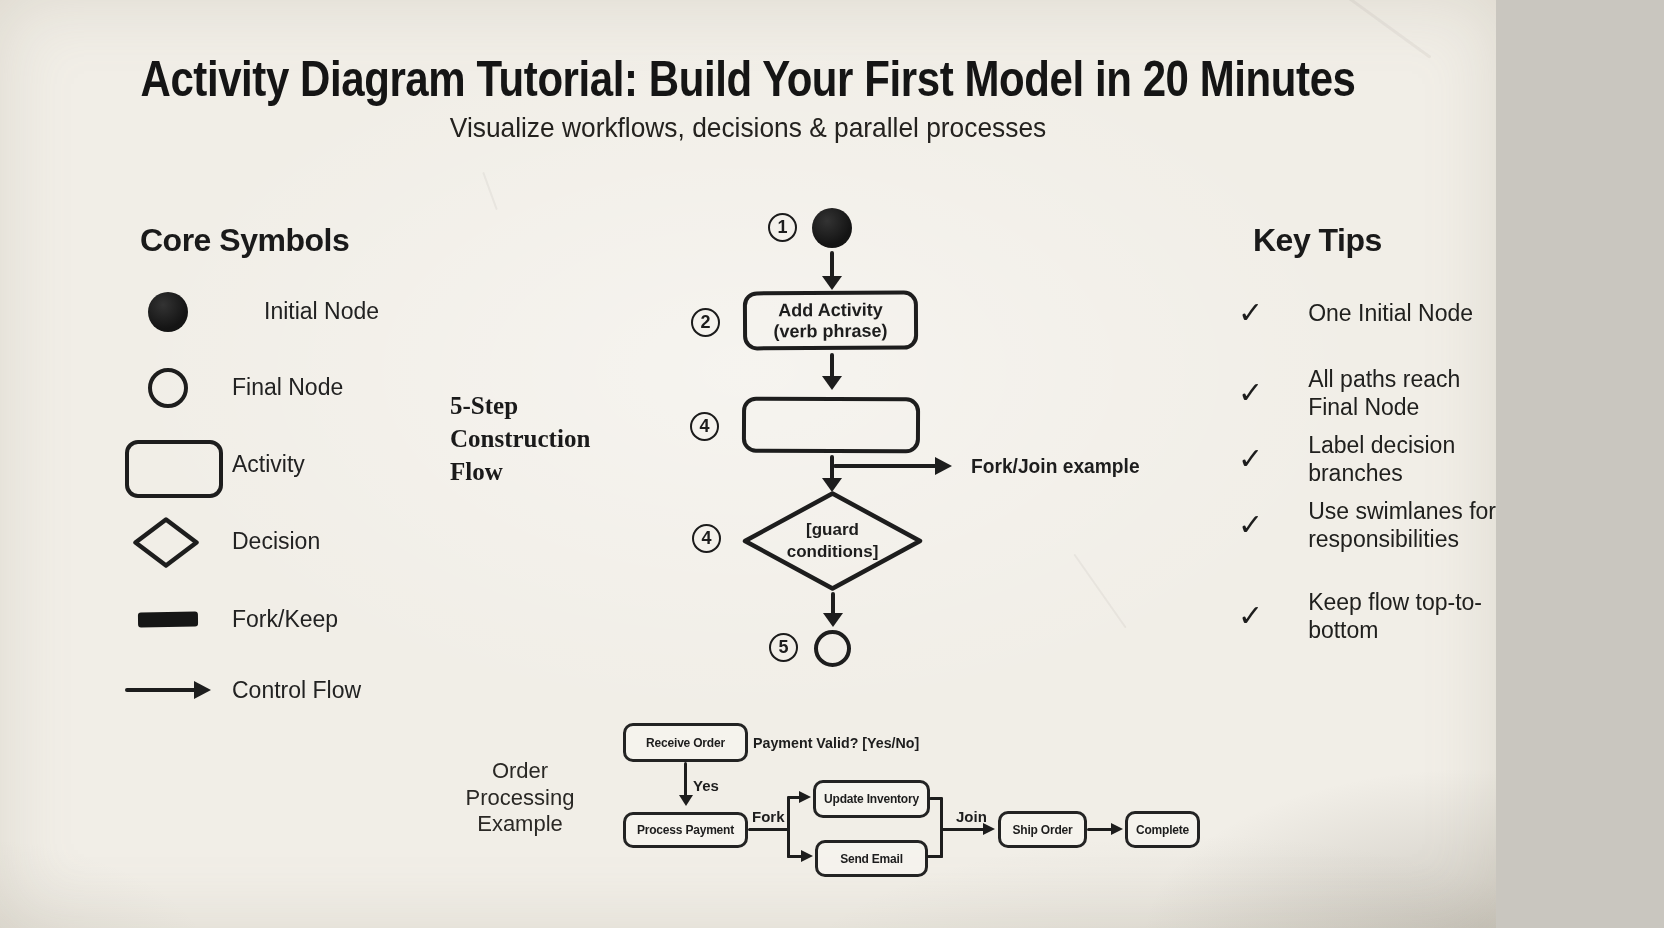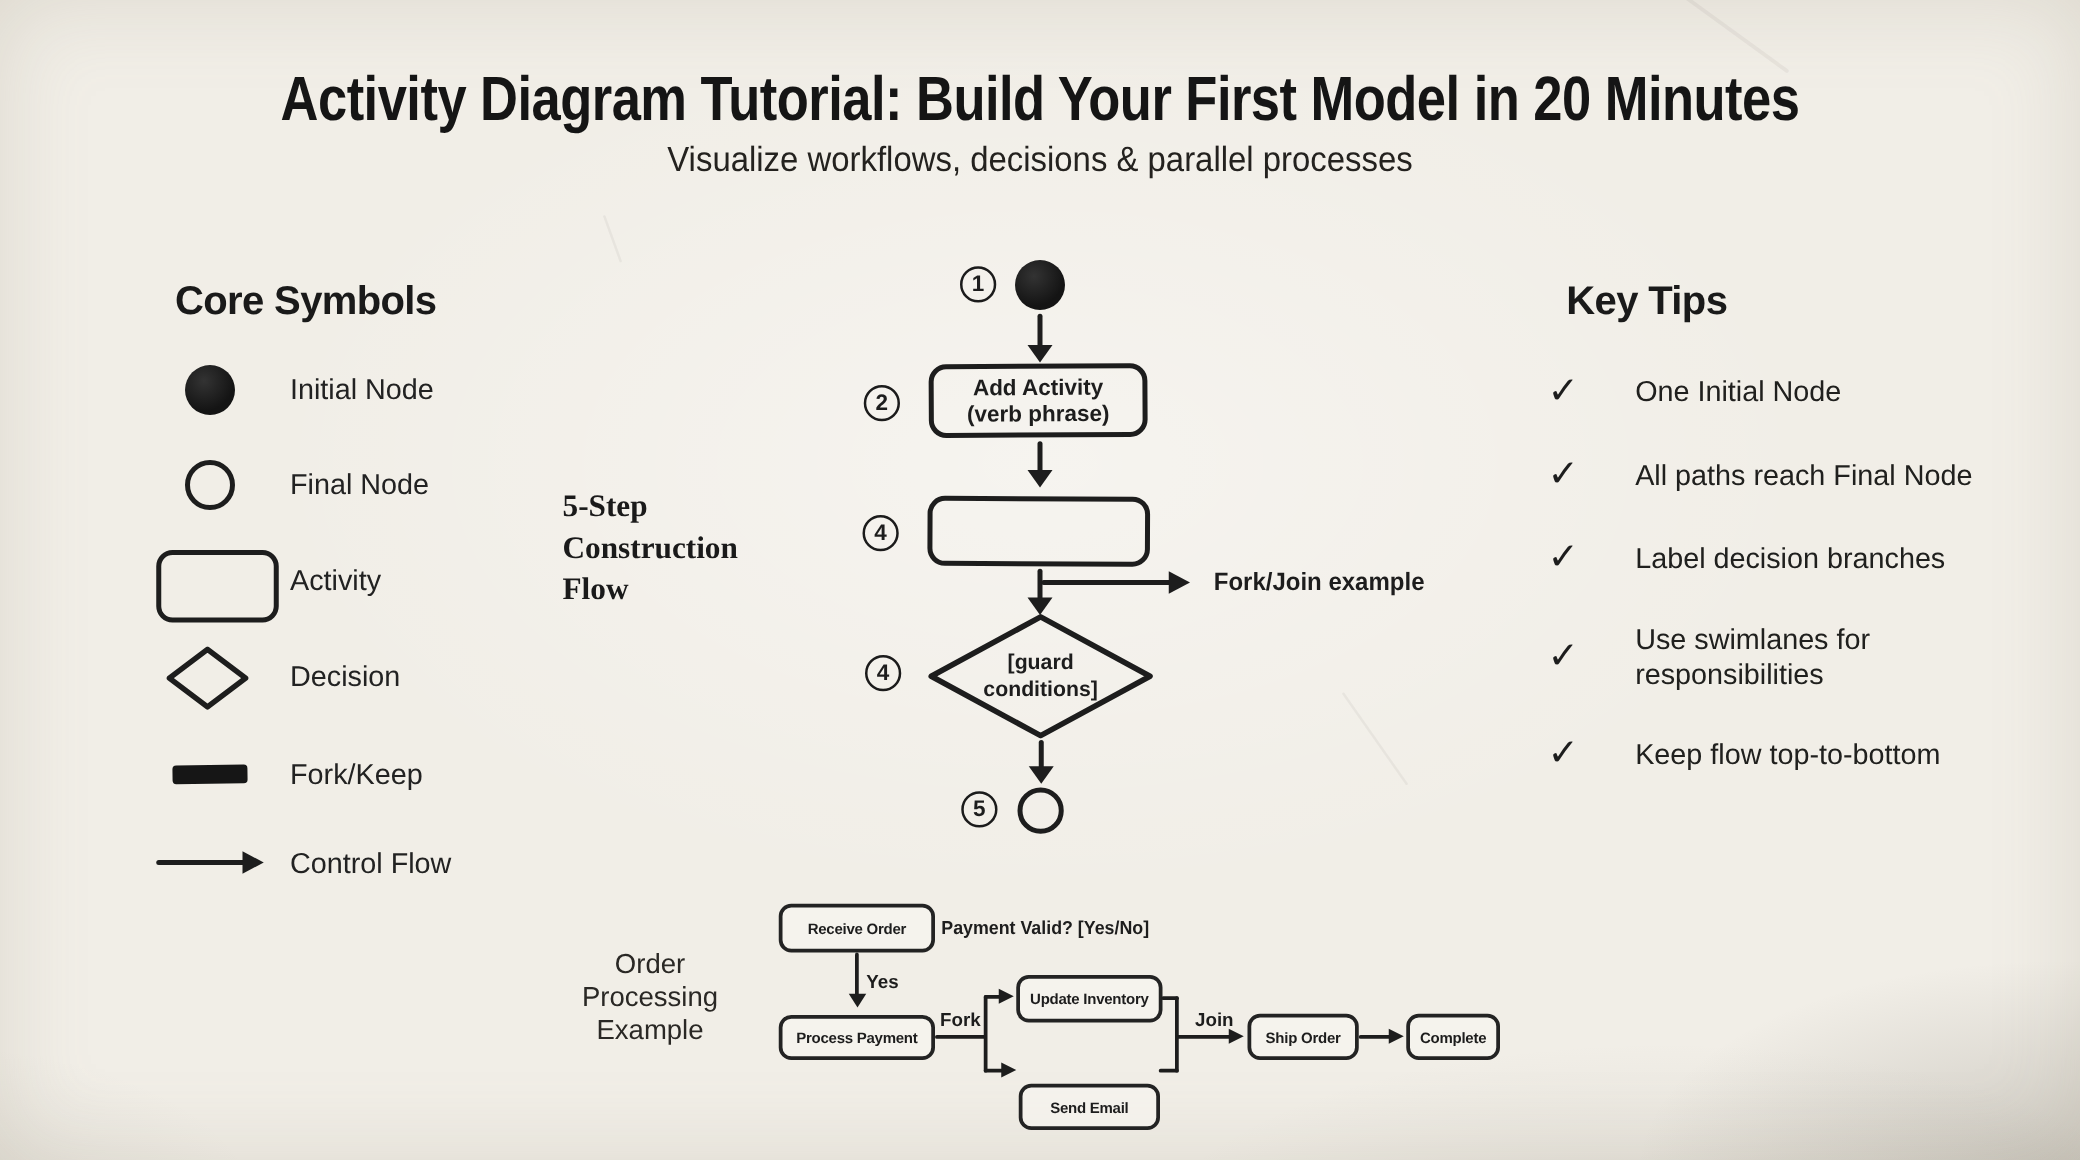--- a/index.html
+++ b/index.html
@@ -1,17 +1,17 @@
 <!DOCTYPE html>
 <html><head>
 <meta charset="utf-8">
 <style>
   html,body{margin:0;padding:0;background:#c9c6bf;}
   #canvas{
-    position:relative;width:1664px;height:928px;overflow:hidden;
+    position:relative;width:1496px;height:928px;overflow:hidden;
     font-family:"Liberation Sans","DejaVu Sans",sans-serif;
     color:#1d1d1d;
     background:
       radial-gradient(ellipse 520px 260px at 99% 101%, rgba(110,104,92,.28), transparent 65%),
       radial-gradient(ellipse 700px 280px at 80% 108%, rgba(120,114,102,.14), transparent 60%),
       radial-gradient(ellipse 420px 200px at -4% 104%, rgba(120,114,102,.12), transparent 65%),
       radial-gradient(ellipse 900px 500px at 50% 40%, rgba(255,255,255,.35), transparent 70%),
       #f1eee7;
     box-shadow: inset 0 0 70px rgba(150,140,120,.22);
   }
@@ -61,21 +61,21 @@
   <div class="scratch" style="left:1295px;top:12px;width:150px;height:3px;transform:rotate(36deg);"></div>
   <div class="scratch" style="left:470px;top:190px;width:40px;height:2px;transform:rotate(70deg);"></div>
   <div class="scratch" style="left:1055px;top:590px;width:90px;height:2px;transform:rotate(55deg);"></div>
 
   <div class="title">Activity Diagram Tutorial: Build Your First Model in 20 Minutes</div>
   <div class="subtitle">Visualize workflows, decisions &amp; parallel processes</div>
 
   <div class="h2" style="left:140px;top:222px;">Core Symbols</div>
 
   <div class="circle-filled" style="left:148px;top:292px;width:40px;height:40px;"></div>
-  <div class="leg-label" style="top:298px;">Initial Node</div>
+  <div class="leg-label" style="top:298px;margin-left:32px;">Initial Node</div>
 
   <div class="circle-open" style="left:148px;top:368px;width:32px;height:32px;"></div>
   <div class="leg-label" style="top:374px;">Final Node</div>
 
   <div class="act-rect" style="left:125px;top:440px;width:90px;height:50px;"></div>
   <div class="leg-label" style="top:451px;">Activity</div>
 
   <svg class="abs" style="left:133px;top:517px;" width="66" height="51" viewBox="0 0 66 51">
     <polygon points="33,2.5 63.5,25.5 33,48.5 2.5,25.5" fill="none" stroke="#1d1d1d" stroke-width="4.5" stroke-linejoin="round"></polygon>
   </svg>
@@ -174,21 +174,21 @@
 
   <div class="hl thin" style="left:748px;top:828px;width:41px;"></div>
   <div class="mini-label" style="left:752px;top:808px;">Fork</div>
   <div class="vl thin" style="left:787px;top:796px;height:62px;"></div>
   <div class="hl thin" style="left:787px;top:796px;width:14px;"></div>
   <div class="ah-r sm" style="left:799px;top:791px;"></div>
   <div class="hl thin" style="left:787px;top:855px;width:16px;"></div>
   <div class="ah-r sm" style="left:801px;top:850px;"></div>
 
   <div class="mini-box" style="left:813px;top:780px;width:117px;height:38px;">Update Inventory</div>
-  <div class="mini-box" style="left:815px;top:840px;width:113px;height:37px;margin-top:27px;">Send Email</div>
+  <div class="mini-box" style="left:815px;top:840px;width:113px;height:37px;">Send Email</div>
 
   <div class="hl thin" style="left:929px;top:797px;width:14px;"></div>
   <div class="hl thin" style="left:927px;top:855px;width:16px;"></div>
   <div class="vl thin" style="left:940px;top:797px;height:61px;"></div>
   <div class="hl thin" style="left:941px;top:828px;width:44px;"></div>
   <div class="ah-r sm" style="left:983px;top:823px;"></div>
   <div class="mini-label" style="left:956px;top:808px;">Join</div>
 
   <div class="mini-box" style="left:998px;top:811px;width:89px;height:37px;">Ship Order</div>
 

